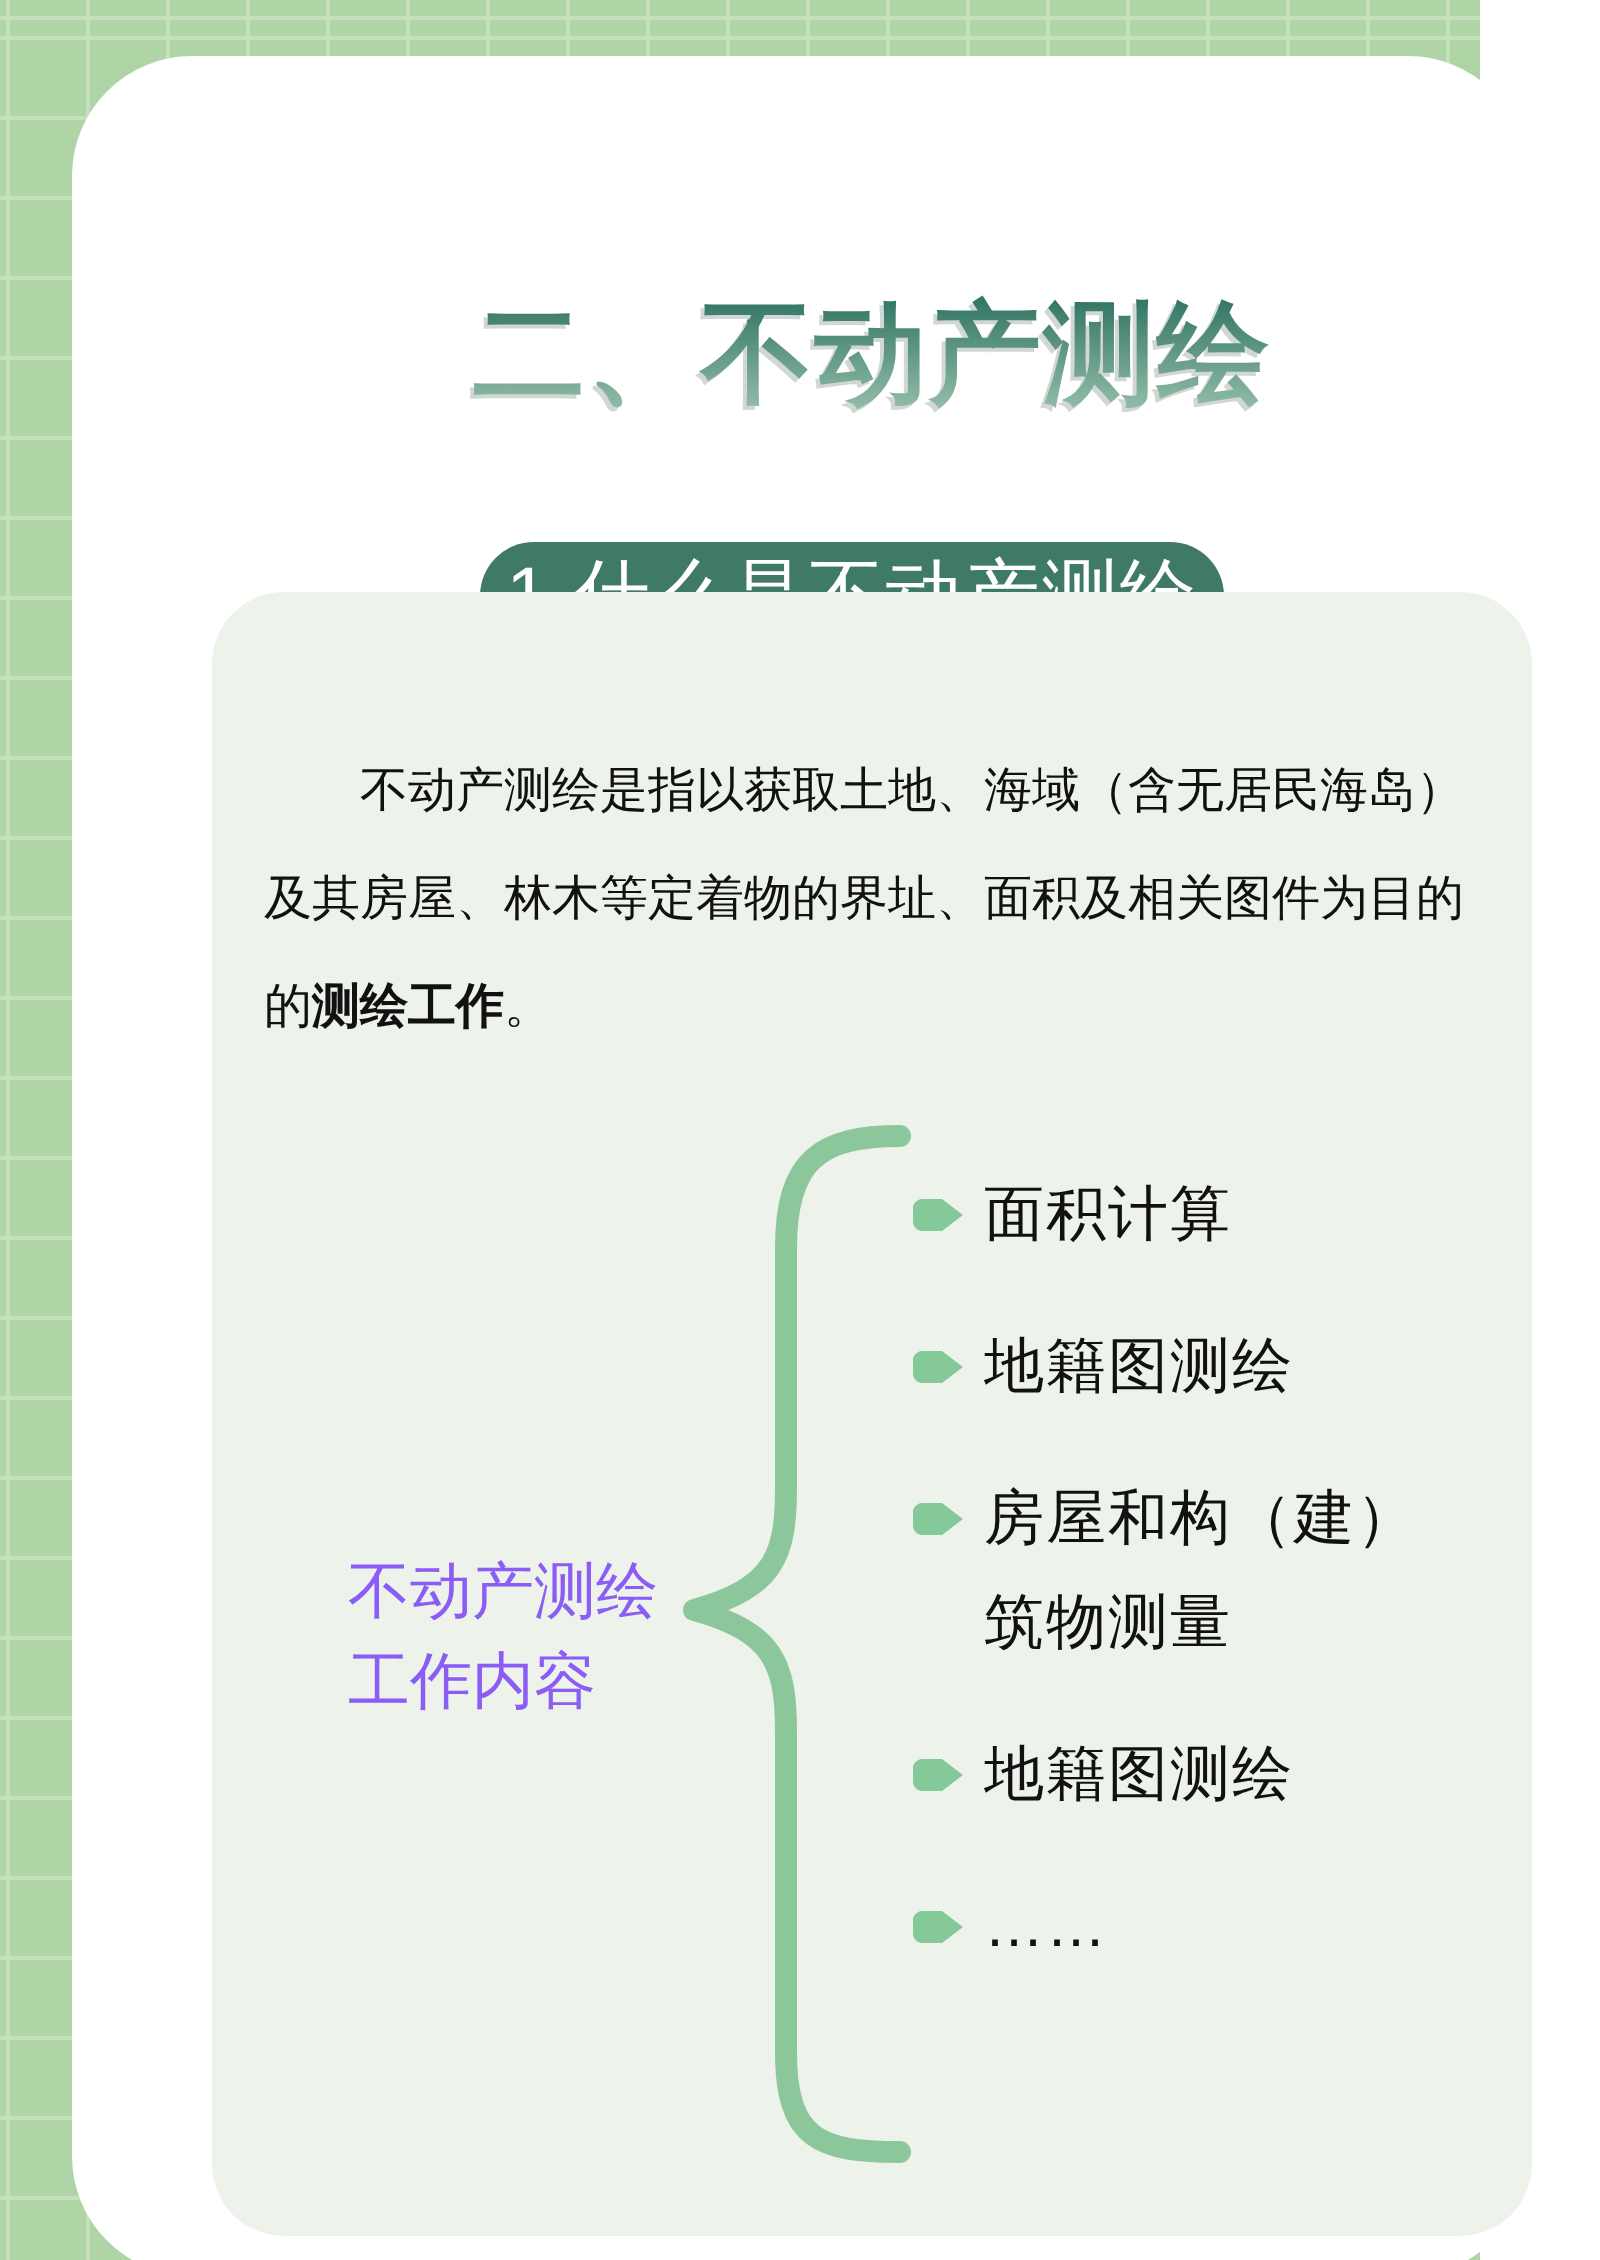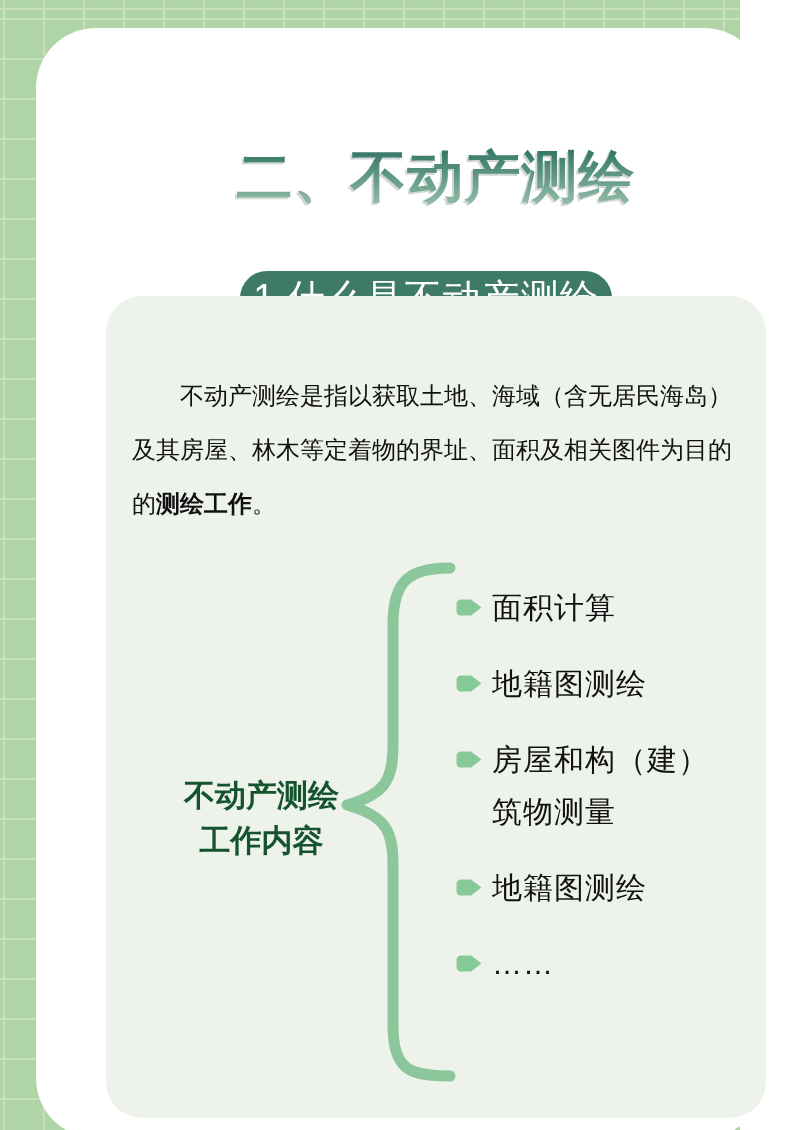--- a/index.html
+++ b/index.html
@@ -56,22 +56,22 @@
   .paragraph{
     position:absolute;left:96px;top:341px;width:622px;
     margin:0;font-size:24px;line-height:54px;color:#111111;
     text-indent:2em;letter-spacing:0;
   }
   .paragraph .em{font-weight:bold;}
 
   
   .diagram-label{
     position:absolute;left:138px;top:745px;width:175px;
-    text-align:center;font-size:31px;font-weight:bold;
-    line-height:45px;color:#14532d;
+    font-size:31px;font-weight:normal;
+    line-height:45px;color:#8b5cf6;
   }
   .brace-svg{position:absolute;left:300px;top:528px;width:130px;height:530px;}
 
   .items{
     position:absolute;left:420px;top:554px;width:300px;
     display:flex;flex-direction:column;gap:24px;
   }
   .item{display:flex;align-items:flex-start;}
   .marker{flex:0 0 26px;width:26px;height:17px;margin-top:17px;margin-right:10px;}
   .item-label{

